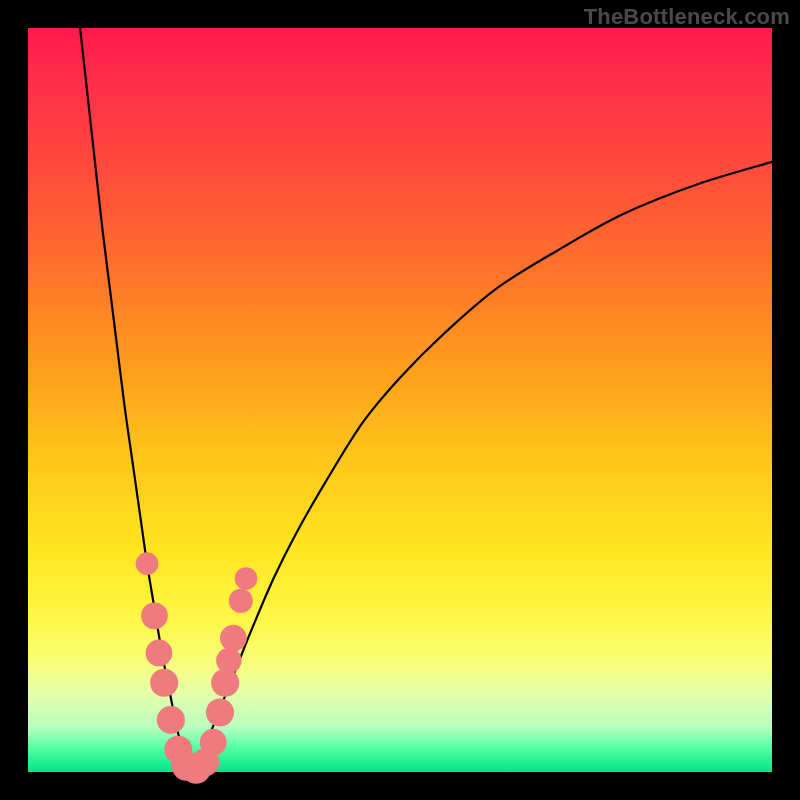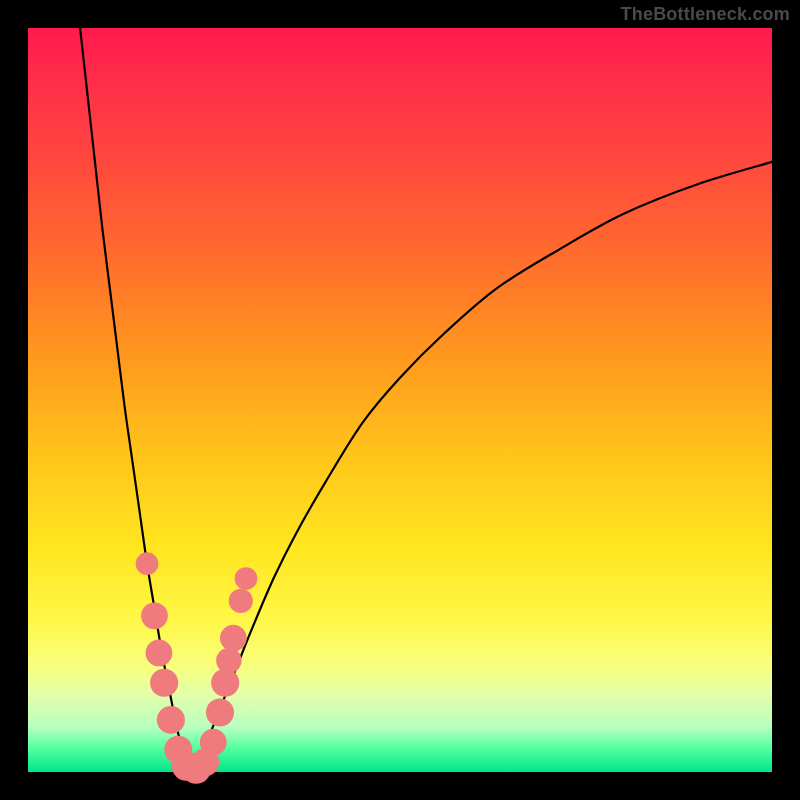--- a/index.html
+++ b/index.html
@@ -40,21 +40,21 @@
       #b7ffc0 94%,
       #4cff9f 97%,
       #00e38c 100%
     );
   }
   .watermark {
     position: absolute;
     top: 4px;
     right: 10px;
     color: #4a4a4a;
-    font-size: 18px;
+    font-size: 22px;
     font-weight: 600;
     letter-spacing: 0.2px;
     user-select: none;
     pointer-events: none;
   }
   svg.curves {
     position: absolute;
     top: 0;
     left: 0;
     width: 744px;

